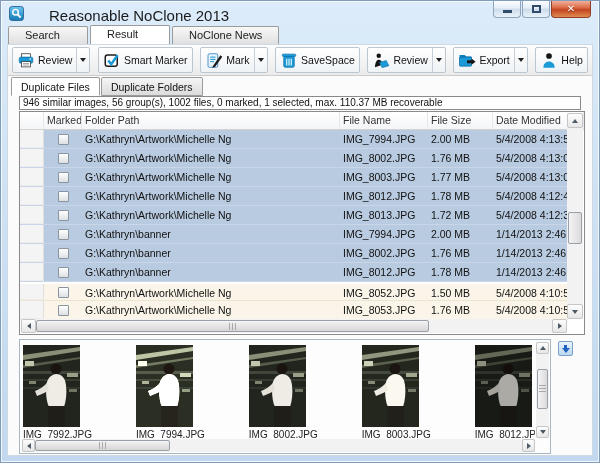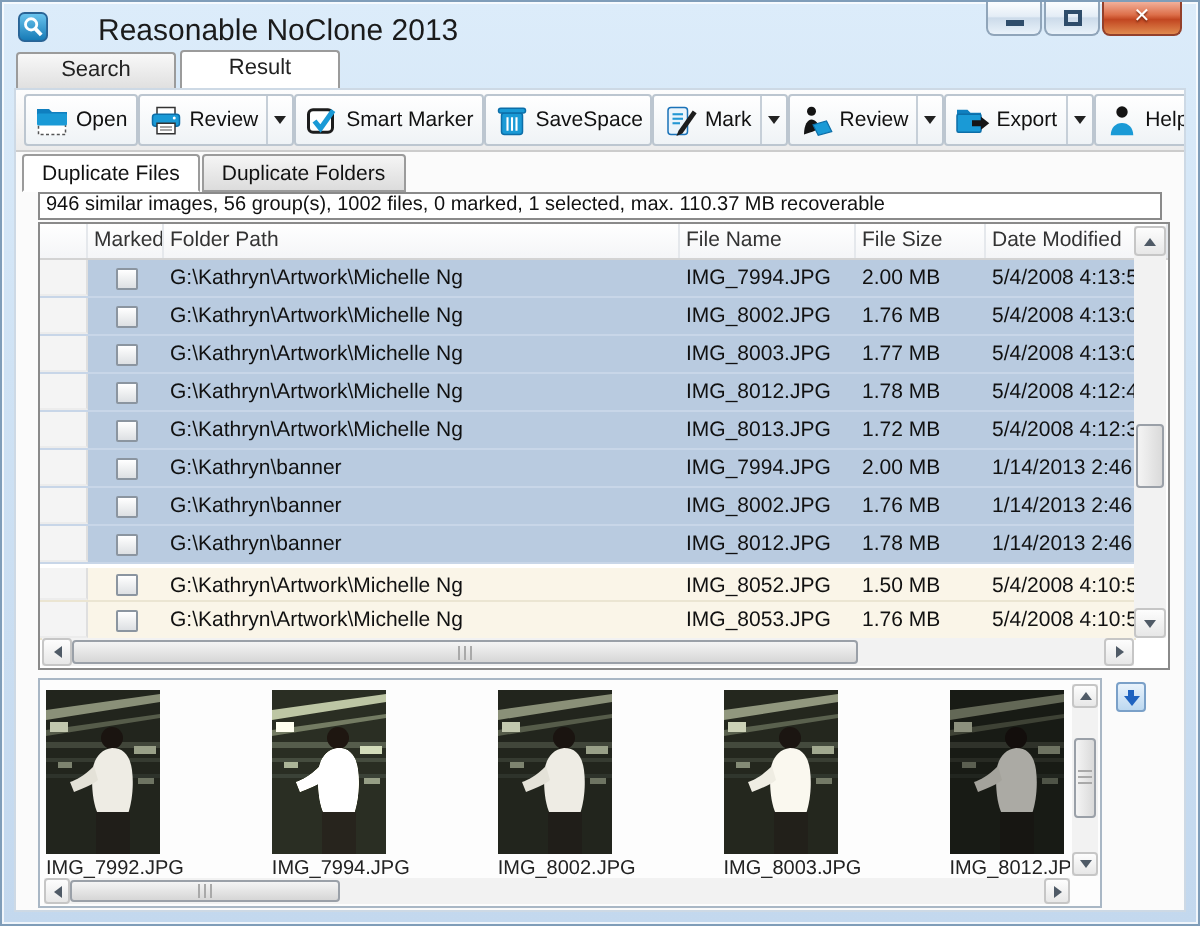--- a/index.html
+++ b/index.html
@@ -20,21 +20,21 @@
   .win-btn{width:28px;height:17px;margin-left:1px;border:1px solid #90a5ba;border-top:none;
     border-radius:0 0 4px 4px;display:flex;align-items:center;justify-content:center;
     background:linear-gradient(#fbfdff 0%,#e4edf6 45%,#ccdbea 50%,#e9f2fa 100%);cursor:default;}
   .win-btn.close{width:40px;border-color:#93402b;
     background:linear-gradient(#f2b09a 0%,#dd6f4a 40%,#c24621 55%,#e08a4e 100%);}
   .glyph-min{width:9px;height:3px;background:#2f4d6b;margin-top:5px;}
   .glyph-max{width:9px;height:8px;border:2px solid #2f4d6b;background:transparent;}
   .glyph-close{color:#fff;font-size:10px;font-weight:bold;line-height:10px;text-shadow:0 1px 1px #7c2c14;}
   
   .tabs1{position:absolute;left:7px;top:25px;display:flex;align-items:flex-end;height:18px;z-index:4;}
-  .tab1{height:18px;min-width:80px;text-align:center;padding:2px 16px 0 16px;margin-right:2px;
+  .tab1{height:18px;min-width:80px;padding:2px 16px 0 16px;margin-right:2px;
     background:linear-gradient(#f8f8f8,#e0e0e0);border:1px solid #9b9b9b;border-bottom:none;
     border-radius:2px 2px 0 0;color:#222;white-space:nowrap;}
   .tab1.active{background:#fff;height:19px;}
   
   .panel{position:absolute;left:6px;top:43px;right:6px;bottom:6px;background:#fbfbfb;border:1px solid #cdd9e5;}
   
   .toolbar{position:absolute;left:0;top:0;right:0;height:31px;display:flex;align-items:center;
     padding:0 4px;justify-content:space-between;background:linear-gradient(#fdfdfd,#ebebeb);
     border-bottom:1px solid #cccccc;overflow:hidden;}
   .tbgroup{display:flex;align-items:stretch;height:26px;background:linear-gradient(#ffffff,#eff3f6);
@@ -137,36 +137,25 @@
         </div>
       <div class="win-btn close">
           <span class="glyph-close">✕</span>
         </div>
     </div>
   </div>
 
   <div class="tabs1">
       <div class="tab1">Search</div>
       <div class="tab1 active">Result</div>
+      <div class="tab1">NoClone News</div>
     </div>
 
   <div class="panel">
     <div class="toolbar">
-        <div class="tbgroup">
-          <div class="tbbtn">
-            <span class="tb-icon">
-              <svg viewBox="0 0 24 22">
-                <rect x="3" y="13" width="18" height="7" fill="#ffffff" stroke="#555" stroke-width="1" stroke-dasharray="2 1.6"></rect>
-                <path d="M2 3h8l2 2h10v3H2z" fill="#0f7fbf"></path>
-                <rect x="2" y="6" width="20" height="8" rx="1" fill="#1a9ad6"></rect>
-              </svg>
-            </span>
-            <span>Open</span>
-          </div>
-        </div>
         <div class="tbgroup">
           <div class="tbbtn">
             <span class="tb-icon">
               <svg viewBox="0 0 24 22">
                 <rect x="6" y="2" width="12" height="5" fill="#fff" stroke="#333"></rect>
                 <rect x="3" y="6.5" width="18" height="8" rx="2" fill="#1a9ad6" stroke="#0c6ea8"></rect>
                 <circle cx="17.5" cy="9" r="1" fill="#fff"></circle>
                 <rect x="6" y="12.5" width="12" height="7" fill="#fff" stroke="#333"></rect>
                 <line x1="8" y1="15" x2="16" y2="15" stroke="#888"></line>
                 <line x1="8" y1="17" x2="16" y2="17" stroke="#888"></line>
@@ -186,45 +175,45 @@
                 <path d="M7 11l4 5 8.5-12" stroke="#1a9ad6" stroke-width="3.4" fill="none"></path>
               </svg>
             </span>
             <span>Smart Marker</span>
           </div>
         </div>
         <div class="tbgroup">
           <div class="tbbtn">
             <span class="tb-icon">
               <svg viewBox="0 0 24 22">
+                <rect x="4" y="2" width="13" height="18" rx="2" fill="#eaf4fb" stroke="#1a72b8"></rect>
+                <line x1="7" y1="6.5" x2="14" y2="6.5" stroke="#2196d4" stroke-width="1.4"></line>
+                <line x1="7" y1="9.5" x2="14" y2="9.5" stroke="#2196d4" stroke-width="1.4"></line>
+                <line x1="7" y1="12.5" x2="12" y2="12.5" stroke="#2196d4" stroke-width="1.4"></line>
+                <path d="M11 17.5L20.5 4l2.6 1.9-9.5 13.4-4 1.7z" fill="#1d1d1d"></path>
+              </svg>
+            </span>
+            <span>Mark</span>
+          </div>
+          <div class="tbdrop">
+            <span class="caret"></span>
+          </div>
+        </div>
+        <div class="tbgroup">
+          <div class="tbbtn">
+            <span class="tb-icon">
+              <svg viewBox="0 0 24 22">
                 <rect x="5" y="5.5" width="14" height="14.5" rx="2" fill="#1a9ad6" stroke="#0c6ea8"></rect>
                 <rect x="3" y="2.5" width="18" height="3.2" rx="1.5" fill="#1a9ad6" stroke="#0c6ea8"></rect>
                 <line x1="9" y1="8.5" x2="9" y2="17.5" stroke="#fff" stroke-width="1.4"></line>
                 <line x1="12" y1="8.5" x2="12" y2="17.5" stroke="#fff" stroke-width="1.4"></line>
                 <line x1="15" y1="8.5" x2="15" y2="17.5" stroke="#fff" stroke-width="1.4"></line>
               </svg>
             </span>
             <span>SaveSpace</span>
-          </div>
-        </div>
-        <div class="tbgroup">
-          <div class="tbbtn">
-            <span class="tb-icon">
-              <svg viewBox="0 0 24 22">
-                <rect x="4" y="2" width="13" height="18" rx="2" fill="#eaf4fb" stroke="#1a72b8"></rect>
-                <line x1="7" y1="6.5" x2="14" y2="6.5" stroke="#2196d4" stroke-width="1.4"></line>
-                <line x1="7" y1="9.5" x2="14" y2="9.5" stroke="#2196d4" stroke-width="1.4"></line>
-                <line x1="7" y1="12.5" x2="12" y2="12.5" stroke="#2196d4" stroke-width="1.4"></line>
-                <path d="M11 17.5L20.5 4l2.6 1.9-9.5 13.4-4 1.7z" fill="#1d1d1d"></path>
-              </svg>
-            </span>
-            <span>Mark</span>
-          </div>
-          <div class="tbdrop">
-            <span class="caret"></span>
           </div>
         </div>
         <div class="tbgroup">
           <div class="tbbtn">
             <span class="tb-icon">
               <svg viewBox="0 0 24 22">
                 <circle cx="9" cy="4.5" r="3" fill="#141414"></circle>
                 <path d="M4 20c0-6.5 2.5-10 5-10s4.5 2.5 5.5 6L10 18z" fill="#141414"></path>
                 <path d="M10 13.5l9-2.5 3.5 7-9 2.5z" fill="#1a9ad6" stroke="#0c6ea8" stroke-width=".8"></path>
               </svg>

